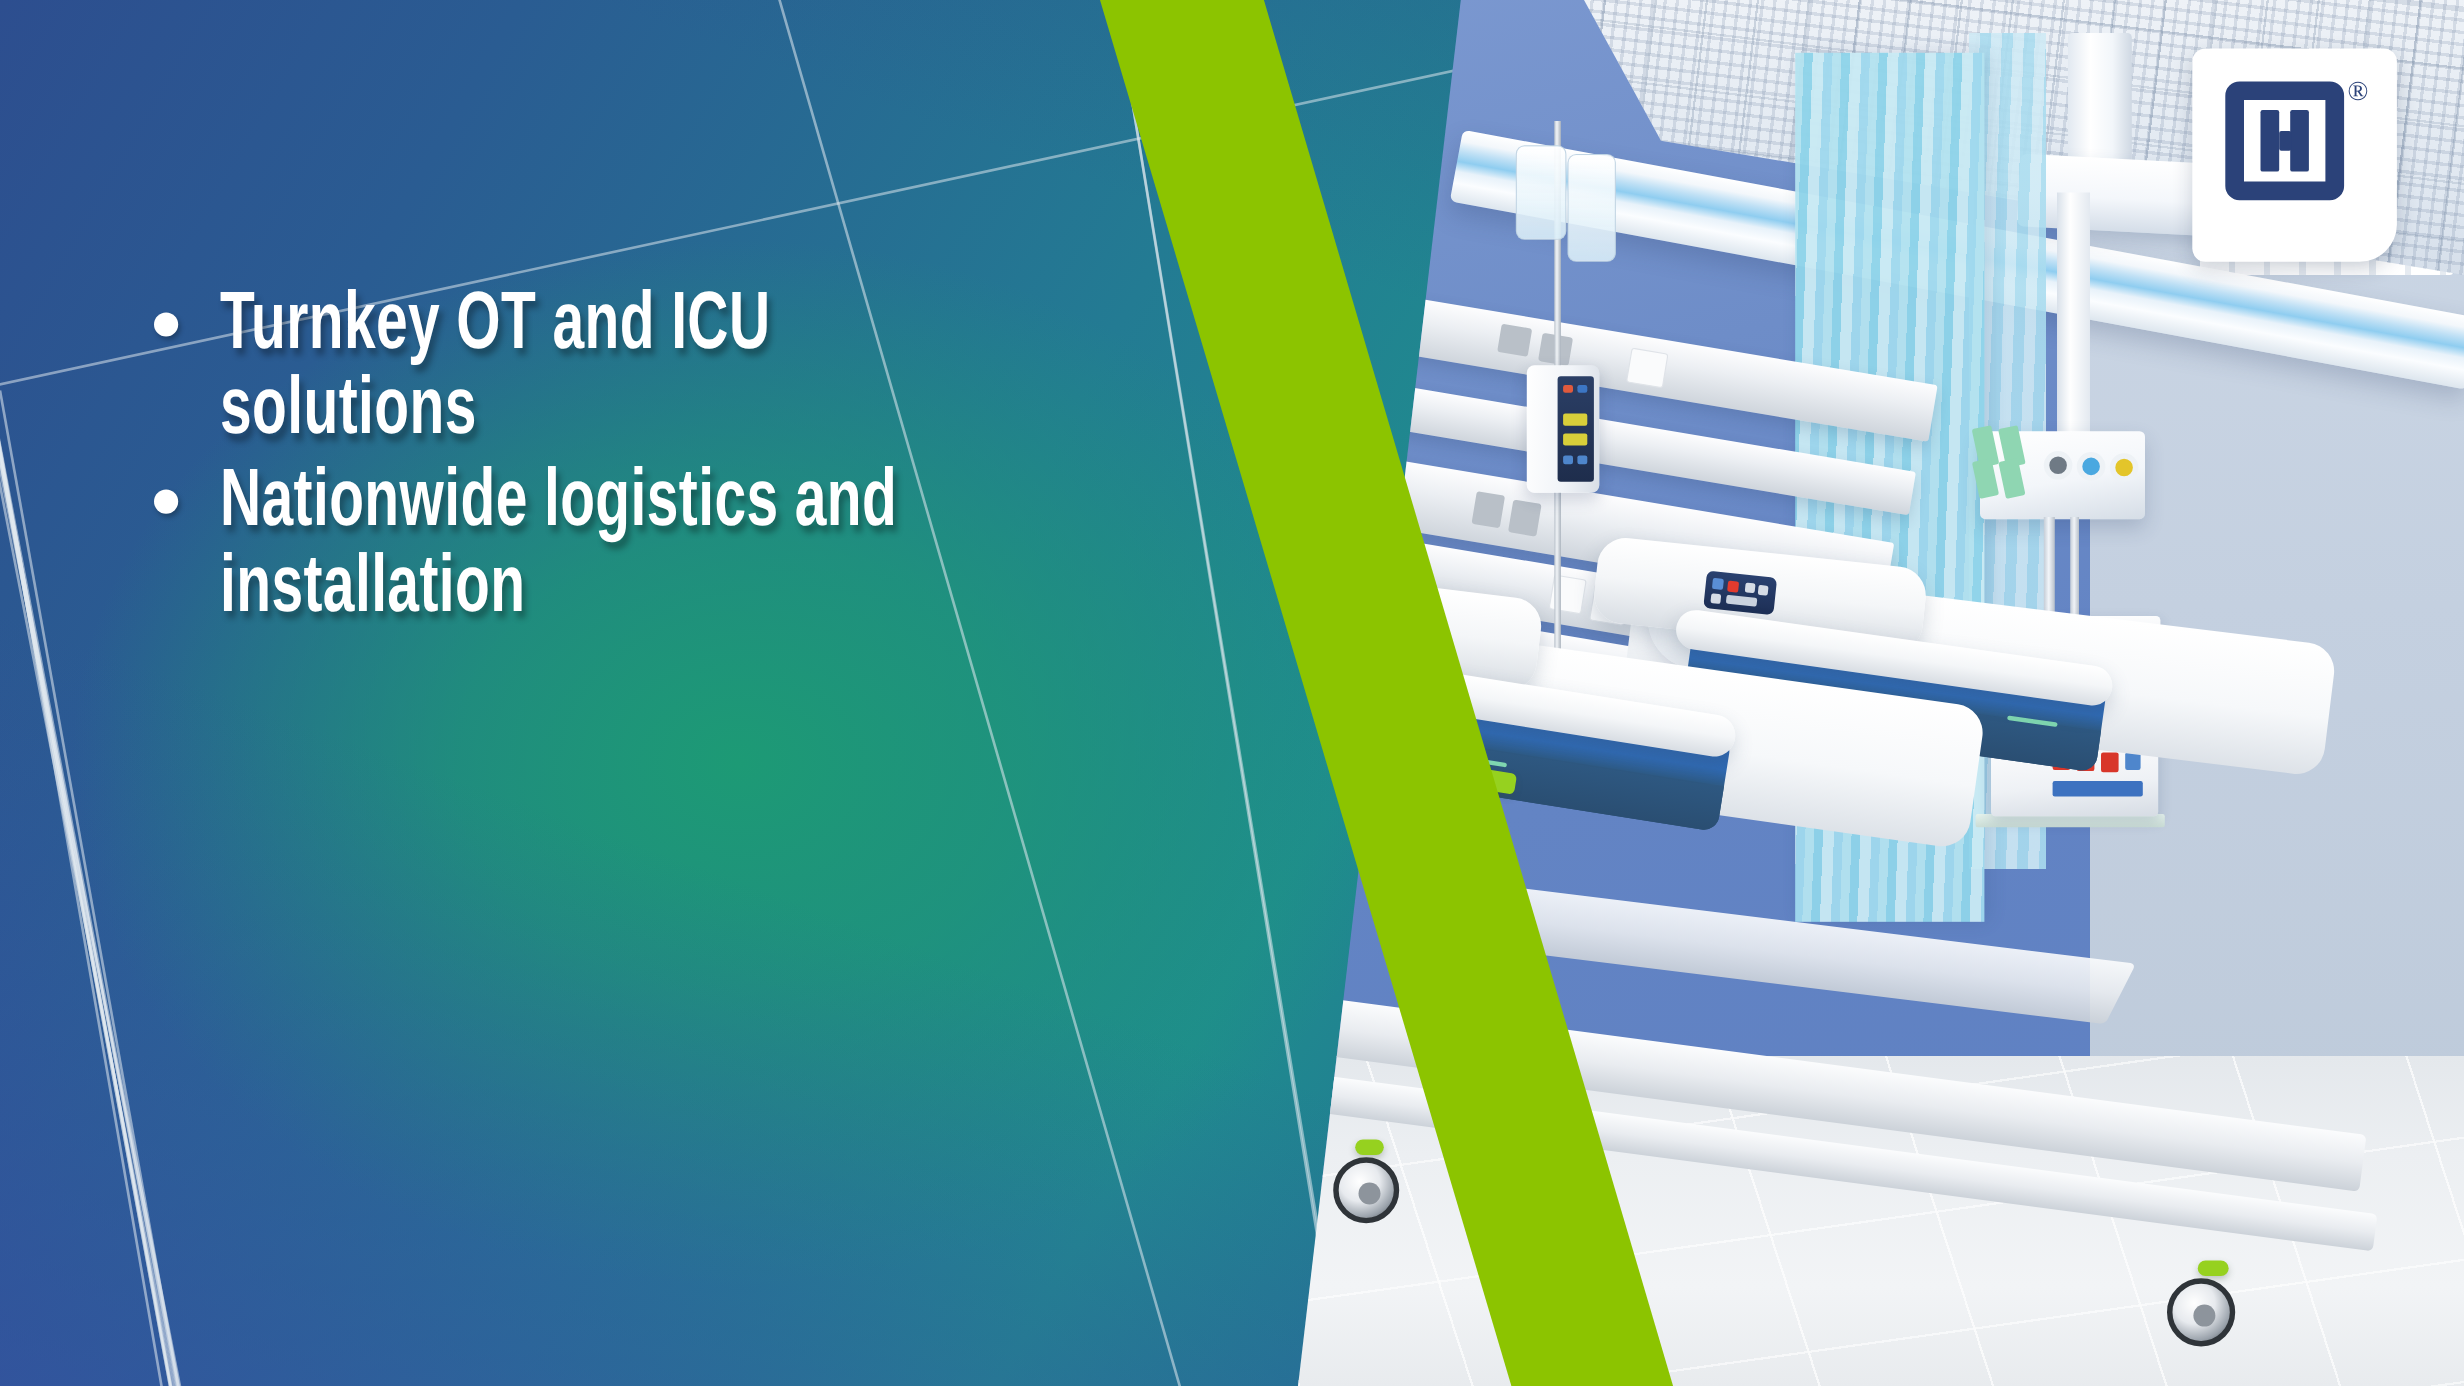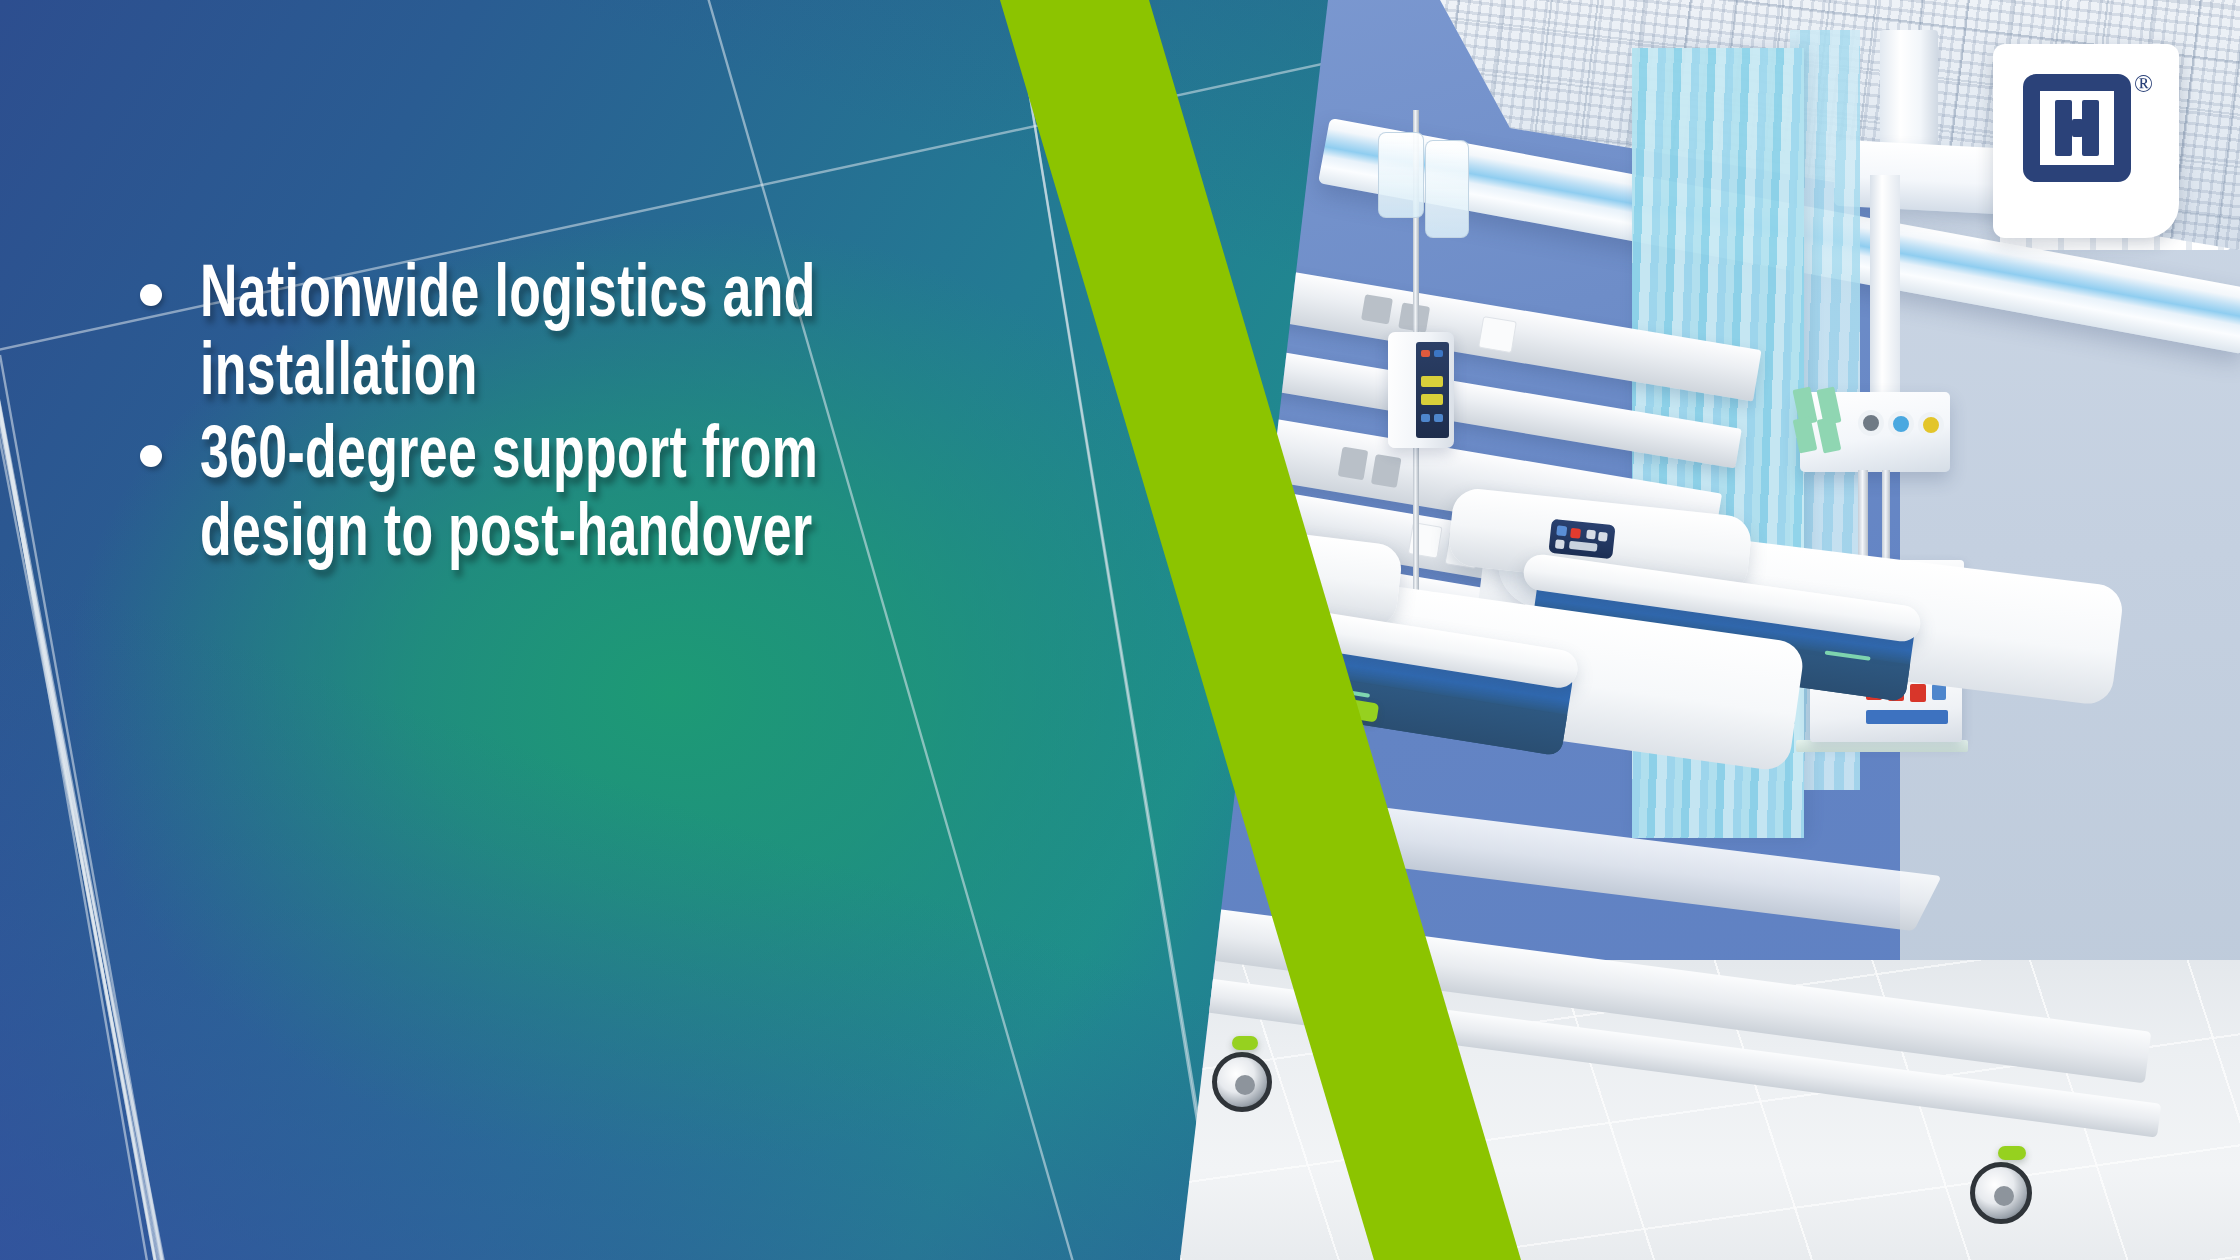--- a/index.html
+++ b/index.html
@@ -499,33 +499,32 @@
       <div class="caster-hub" style="left:19px;top:19px;width:20px;height:20px;"></div>
     </div>
     <div class="greenlever" style="left:52px;top:1036px;width:26px;height:14px;border-radius:7px;"></div>
     <div class="greenlever" style="left:818px;top:1146px;width:28px;height:14px;border-radius:7px;"></div>
   </div>
 
   <div id="green-stripe"></div>
 
   <div id="bullet-list">
 
+    <div class="bullet-item">
+      <div class="bullet-dot"></div>
+      <div class="bullet-text">Turnkey OT and ICU solutions</div>
+    </div>
 
     <div class="bullet-item">
       <div class="bullet-dot"></div>
       <div class="bullet-text">Nationwide logistics and
 installation</div>
     </div>
 
 
-    <div class="bullet-item">
-      <div class="bullet-dot"></div>
-      <div class="bullet-text">360-degree support from
-design to post-handover</div>
-    </div>
 
   </div>
 
   <div id="logo-card">
     <div id="logo-mark">
       <div class="logo-bar" id="logo-bar-left"></div>
       <div class="logo-bar" id="logo-bar-right"></div>
       <div class="logo-bar" id="logo-bar-mid"></div>
     </div>
     <div id="logo-r">®</div>

